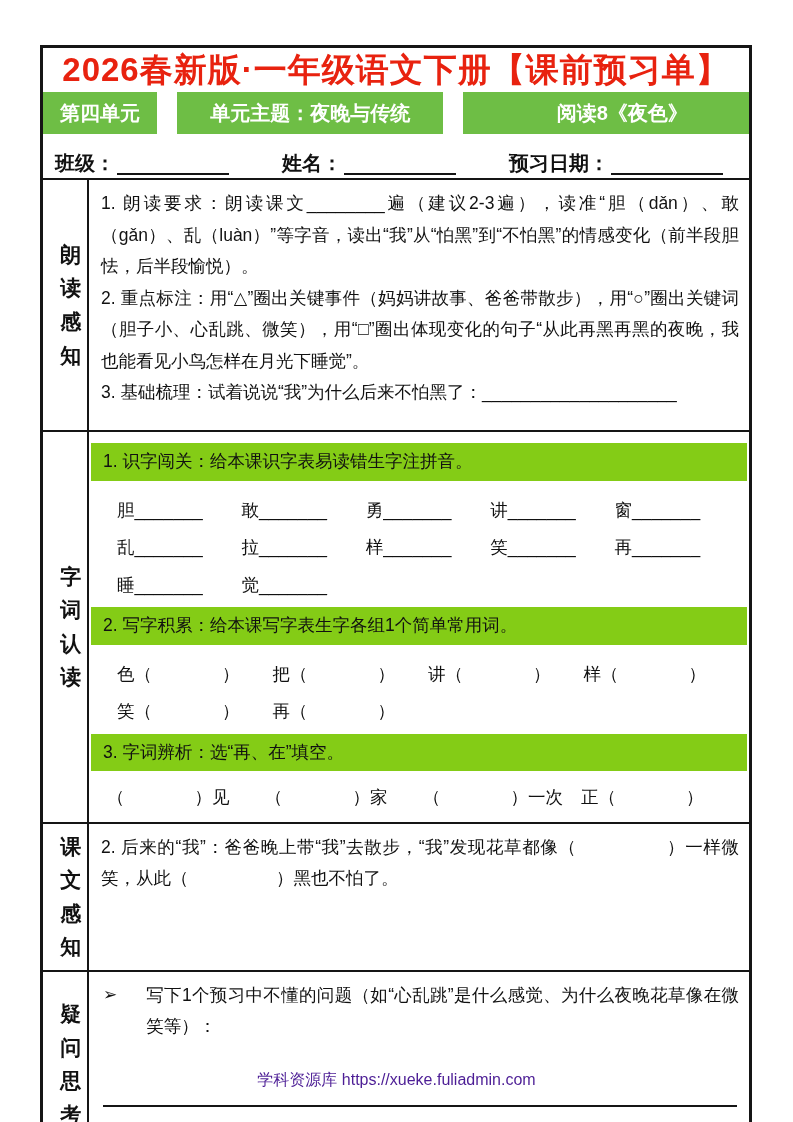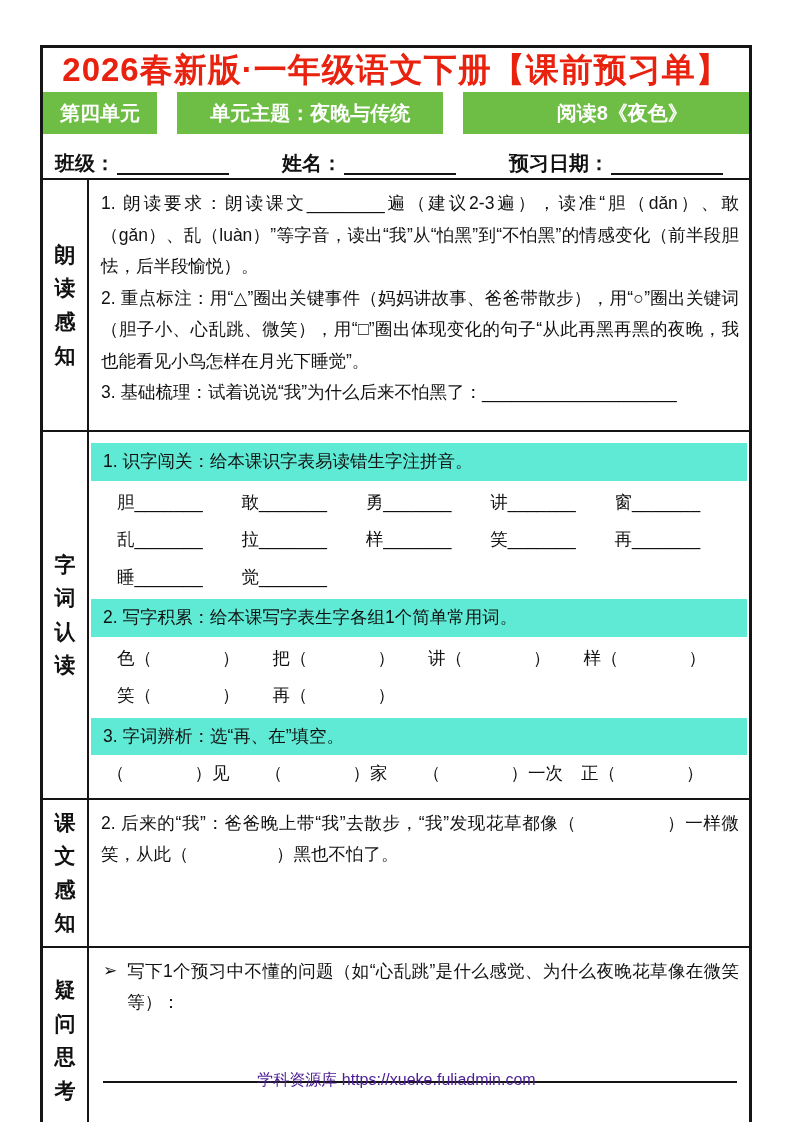--- a/index.html
+++ b/index.html
@@ -32,40 +32,40 @@
     font-weight:bold; font-size:20px; padding:0 26px 0 12px;
   }
   .info-group { display:flex; align-items:center;margin-top:14px; }
   .uline {
     display:inline-block; width:112px; border-bottom:2px solid #151515;
     height:1.15em; margin-left:2px;
   }
   .grid-row { display:grid; grid-template-columns:46px 1fr; border-top:2.5px solid #151515; }
   .label-cell {
     border-right:2.5px solid #151515; display:flex; align-items:center;
-    justify-content:center; font-weight:bold; font-size:21px; padding:6px 5px;
+    justify-content:flex-end; font-weight:bold; font-size:21px; padding:6px 5px;
   }
   .label-text { width:1.08em; word-break:break-all; line-height:1.6; text-align:center; }
   .content-cell { padding:8px 10px 8px 12px; font-size:17.5px; line-height:1.8; }
   .cc-langdu { min-height:250px; }
   .cc-zici   { min-height:312px; }
   .cc-kewen  { min-height:140px; }
   .cc-yiwen  { min-height:128px; }
   .para { text-align:justify; }
   .hl {
-    background:#5eead4; margin:3px -8px 3px -10px; padding:3px 10px 3px 12px;
+    background:#84cc16; margin:3px -8px 11px -10px; padding:3px 10px 3px 12px;
   }
   .char-grid { display:flex; flex-wrap:wrap; padding-left:16px; }
   .char-grid .cell { width:20%; padding:3px 0; white-space:nowrap; }
   .word-grid .cell { width:25%; }
   .fill-grid { display:flex; padding-left:6px; }
   .fill-grid .cell { width:25%; white-space:nowrap; }
   .prompt-row { display:flex; align-items:flex-start; }
   .bullet { margin:0 10px 0 2px; font-size:17px; }
-  .prompt-text { flex:1; text-align:justify; }
+  .prompt-text { flex:1; text-align:justify;margin-left:19px; }
   .ans-line { border-bottom:2px solid #151515; height:42px; margin:0 2px; }
   .ans-line.first { margin-top:22px; }
   .footer {
     position:absolute; left:0; right:0; top:1070px; text-align:center;
     color:#4c1d95; font-size:16px;
   }
 </style>
 </head>
 <body>
 

